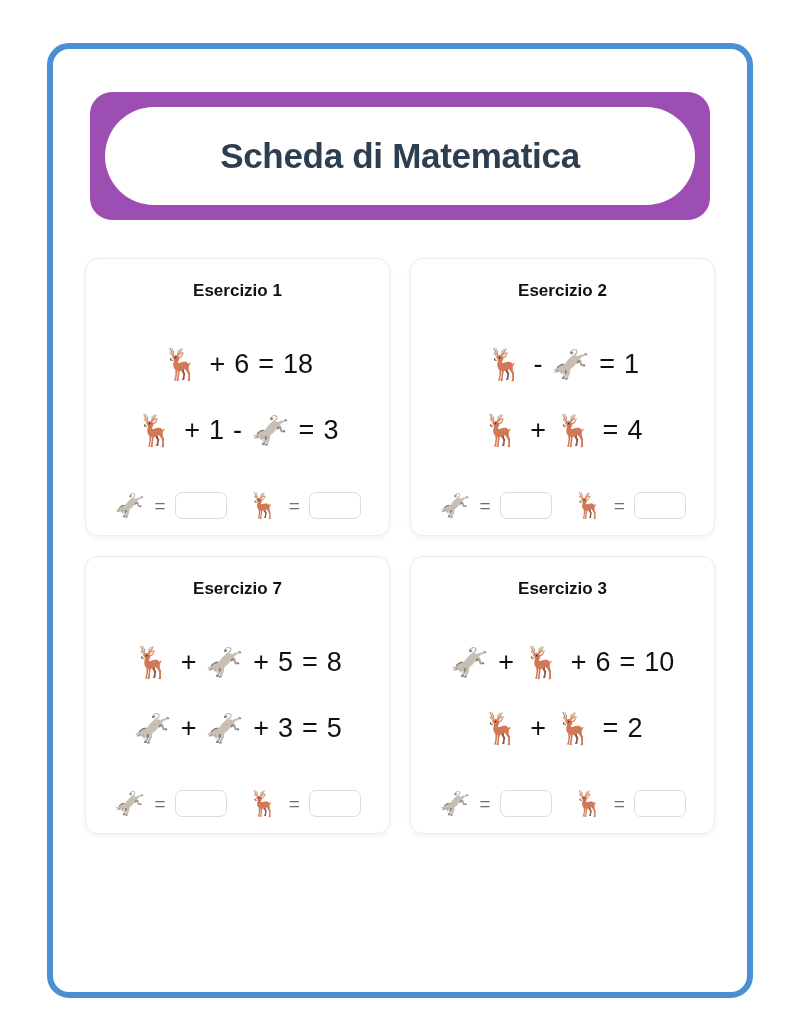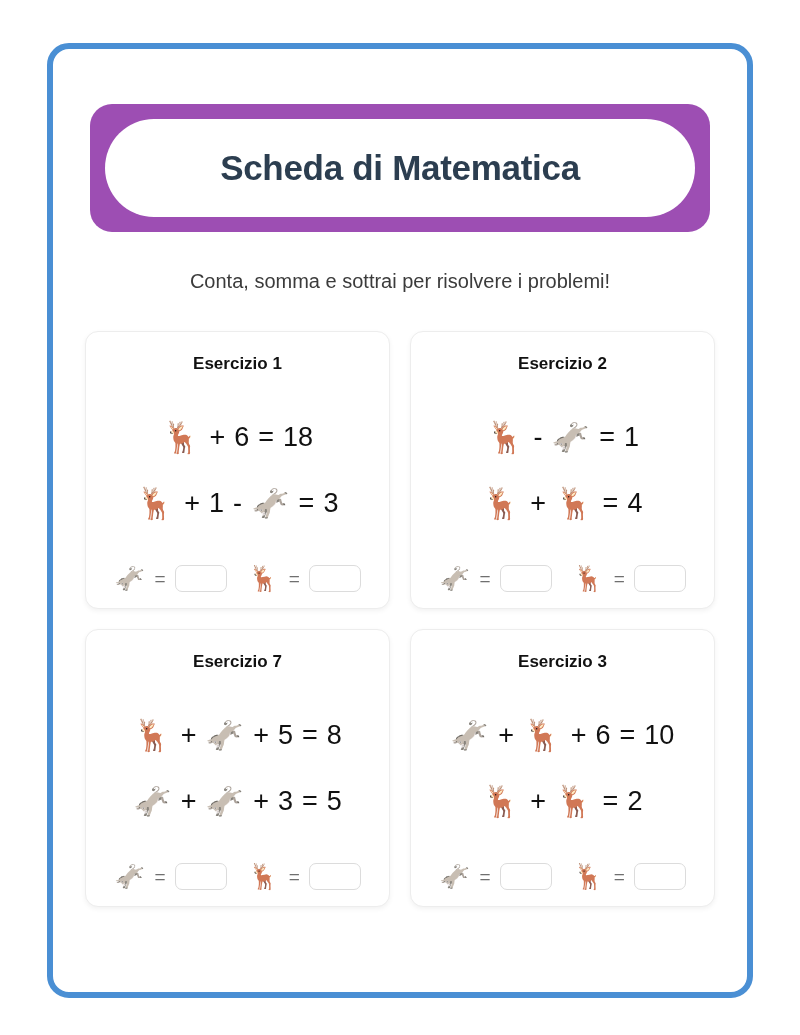--- a/index.html
+++ b/index.html
@@ -51,21 +51,21 @@
     left: 66px;
     top: 62px;
     width: 668px;
     height: 918px;
     box-sizing: border-box;
     padding: 30px 24px 24px 24px;
   }
 
   
   .title-banner {
-    margin: 12px auto;
+    margin: 0 auto;
     width: 620px;
     height: 128px;
     background: #9d4eb3;
     border-radius: 22px;
     box-sizing: border-box;
     padding: 15px;
     display: flex;
     align-items: center;
     justify-content: center;
   }
@@ -196,21 +196,20 @@
   <div class="frame-orange" style="border-color: rgb(243, 161, 78);"></div>
 
   <div class="sheet">
 
     <div class="title-banner" style="background: rgb(157, 78, 179);">
       <div class="title-inner">
         <div class="title-text" style="color: rgb(44, 62, 80);">Scheda di Matematica</div>
       </div>
     </div>
 
-    <div class="subtitle" style="color: rgb(59, 59, 59);">Conta, somma e sottrai per risolvere i problemi!</div>
 
     <div class="grid" id="exercise-grid">
         <div class="card">
           <div class="card-title">Esercizio 1</div>
           <div class="equations">
             <div class="eq-row">
               <span class="emoji">🦌</span>
               <span class="op">+</span>
               <span class="num">6</span>
               <span class="op">=</span>

